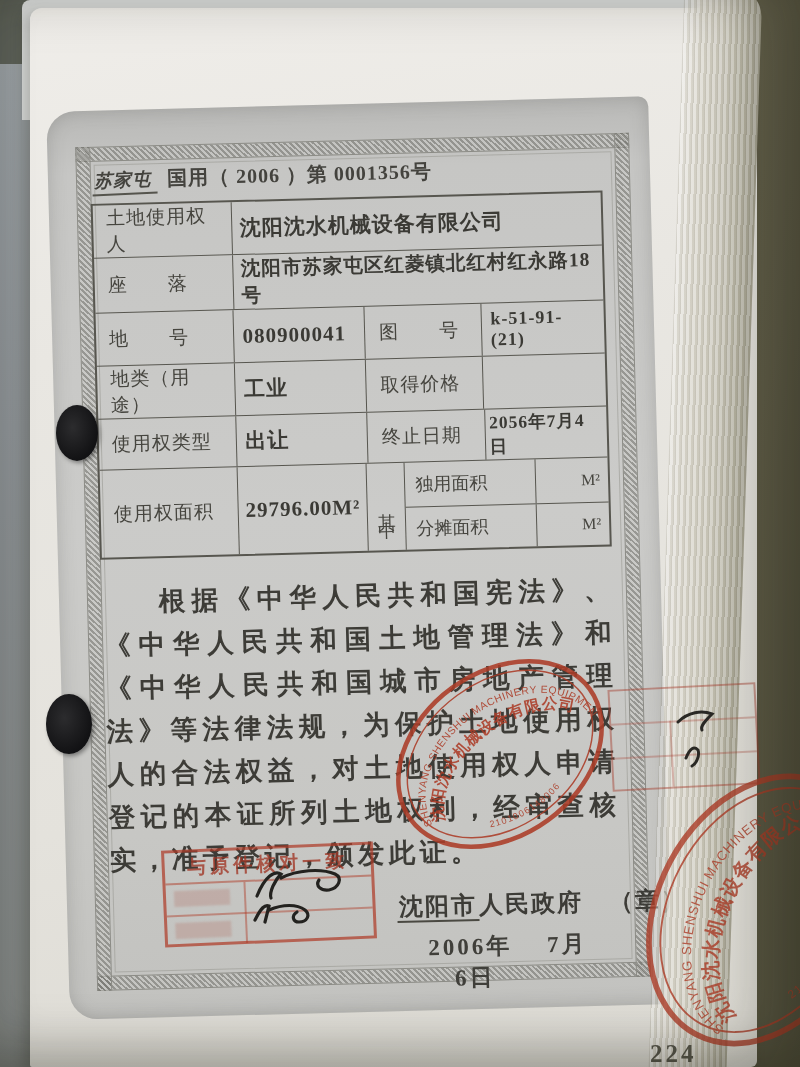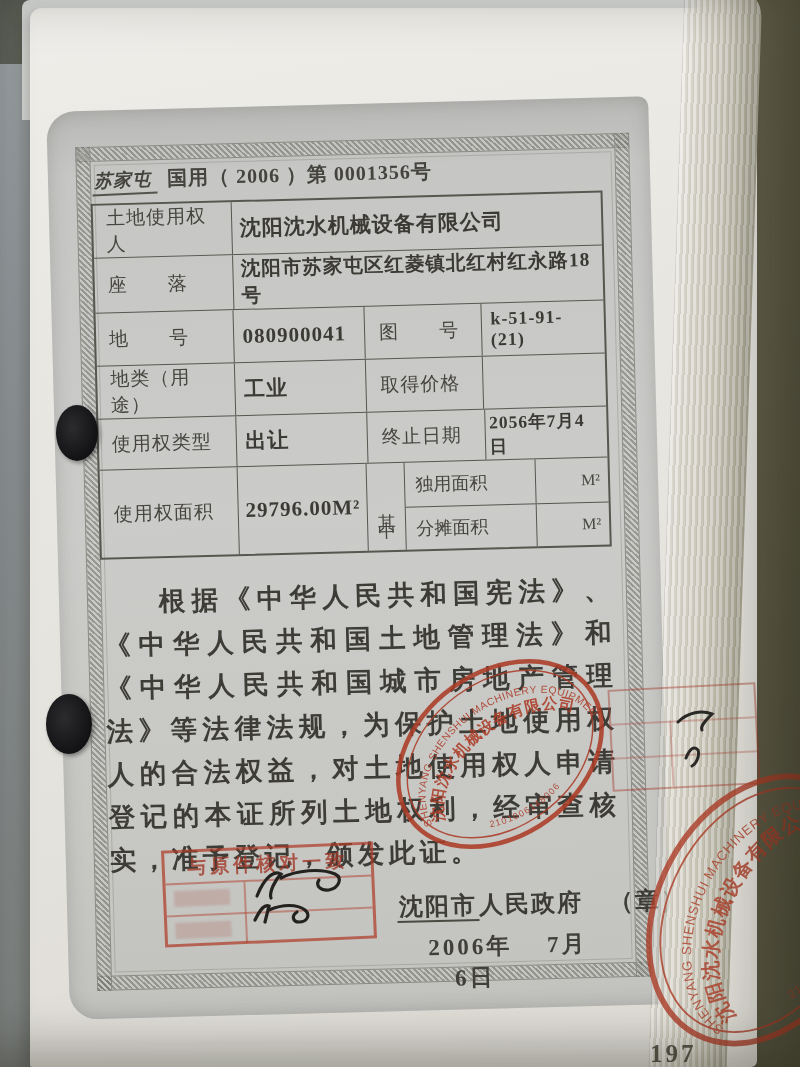--- a/index.html
+++ b/index.html
@@ -231,14 +231,14 @@
         <ellipse cx="130" cy="97" rx="122" ry="90" fill="none" stroke="#ac3d28" stroke-width="5"></ellipse>
         <ellipse cx="130" cy="97" rx="112" ry="80" fill="none" stroke="#ac3d28" stroke-width="1.6"></ellipse>
         <text font-family="Liberation Sans, sans-serif" font-size="11.5" letter-spacing="0.6" fill="#ac3d28"><textPath href="#en2" startOffset="2%">SHENYANG SHENSHUI MACHINERY EQUIPMENT CO.,LTD</textPath></text>
         <text font-family="Liberation Serif, serif" font-size="17" font-weight="bold" letter-spacing="1" fill="#ac3d28"><textPath href="#cn2" startOffset="4%">沈阳沈水机械设备有限公司</textPath></text>
         <text font-family="Liberation Sans, sans-serif" font-size="10" letter-spacing="1.5" fill="#ac3d28"><textPath href="#nm2" startOffset="8%">2101006148006</textPath></text>
       </svg></div>
 
   <div class="hole hole1"></div>
   <div class="hole hole2"></div>
 
-  <div class="page-num">197</div>
+  <div class="page-num">224</div>
 </div>
 
 </body></html>

